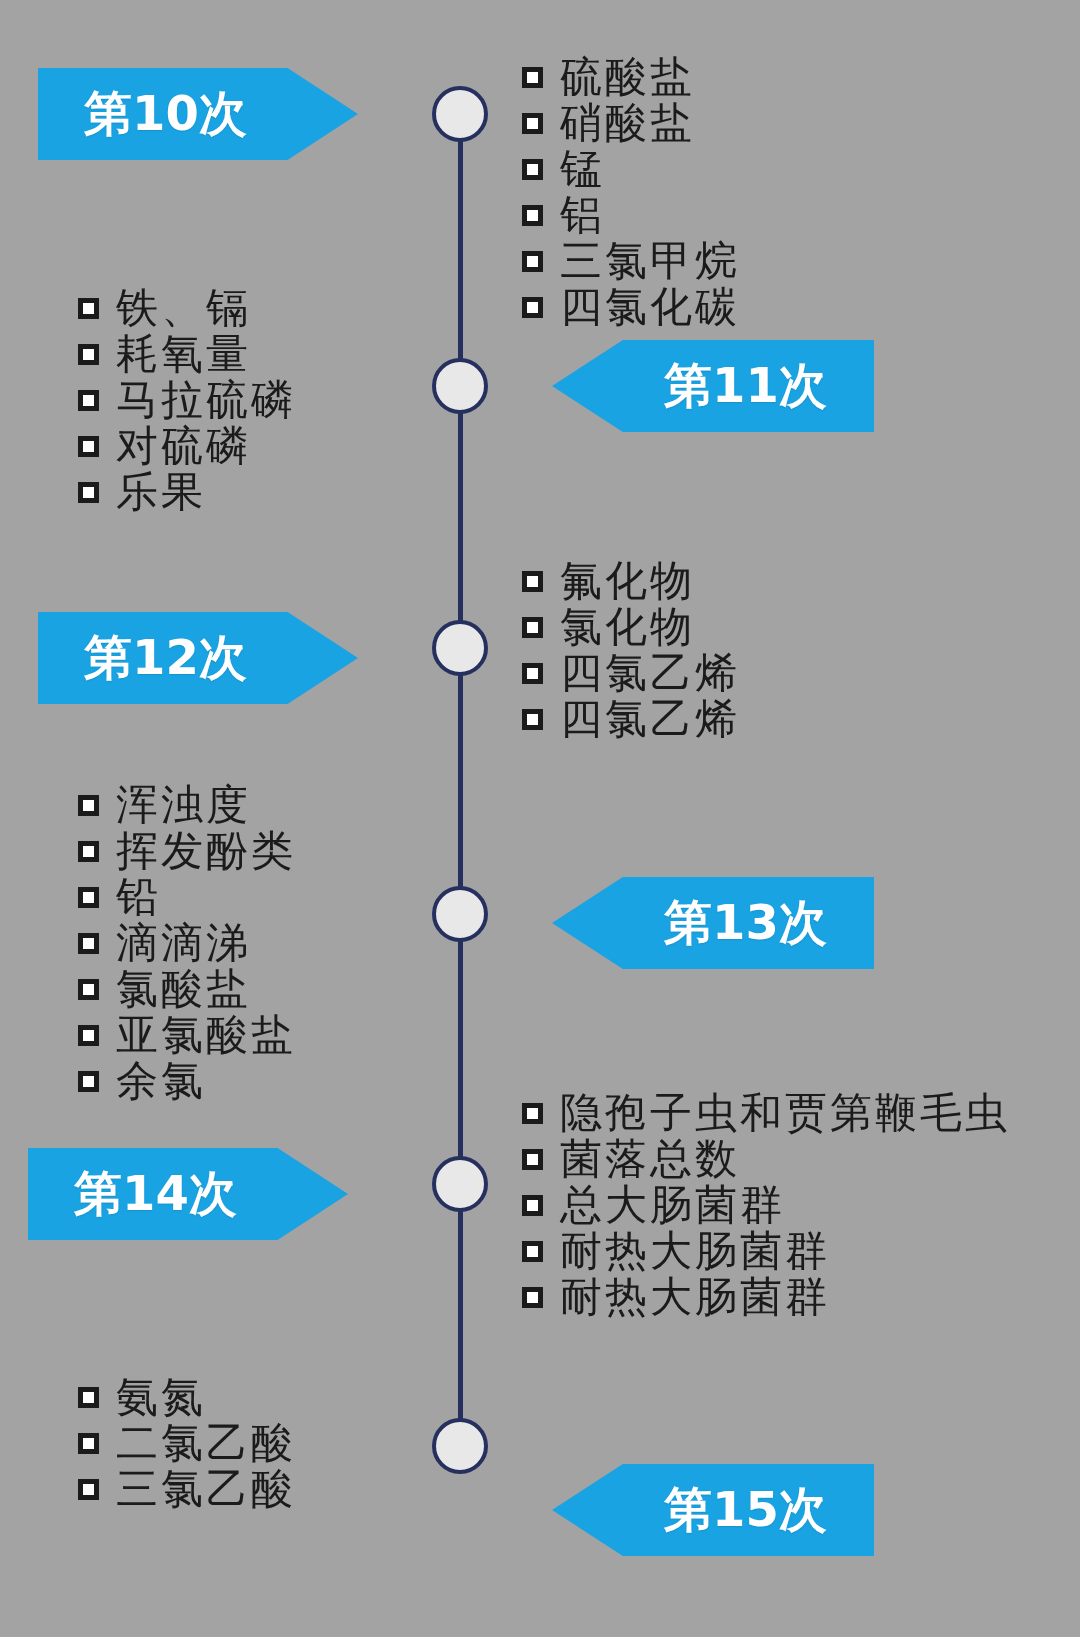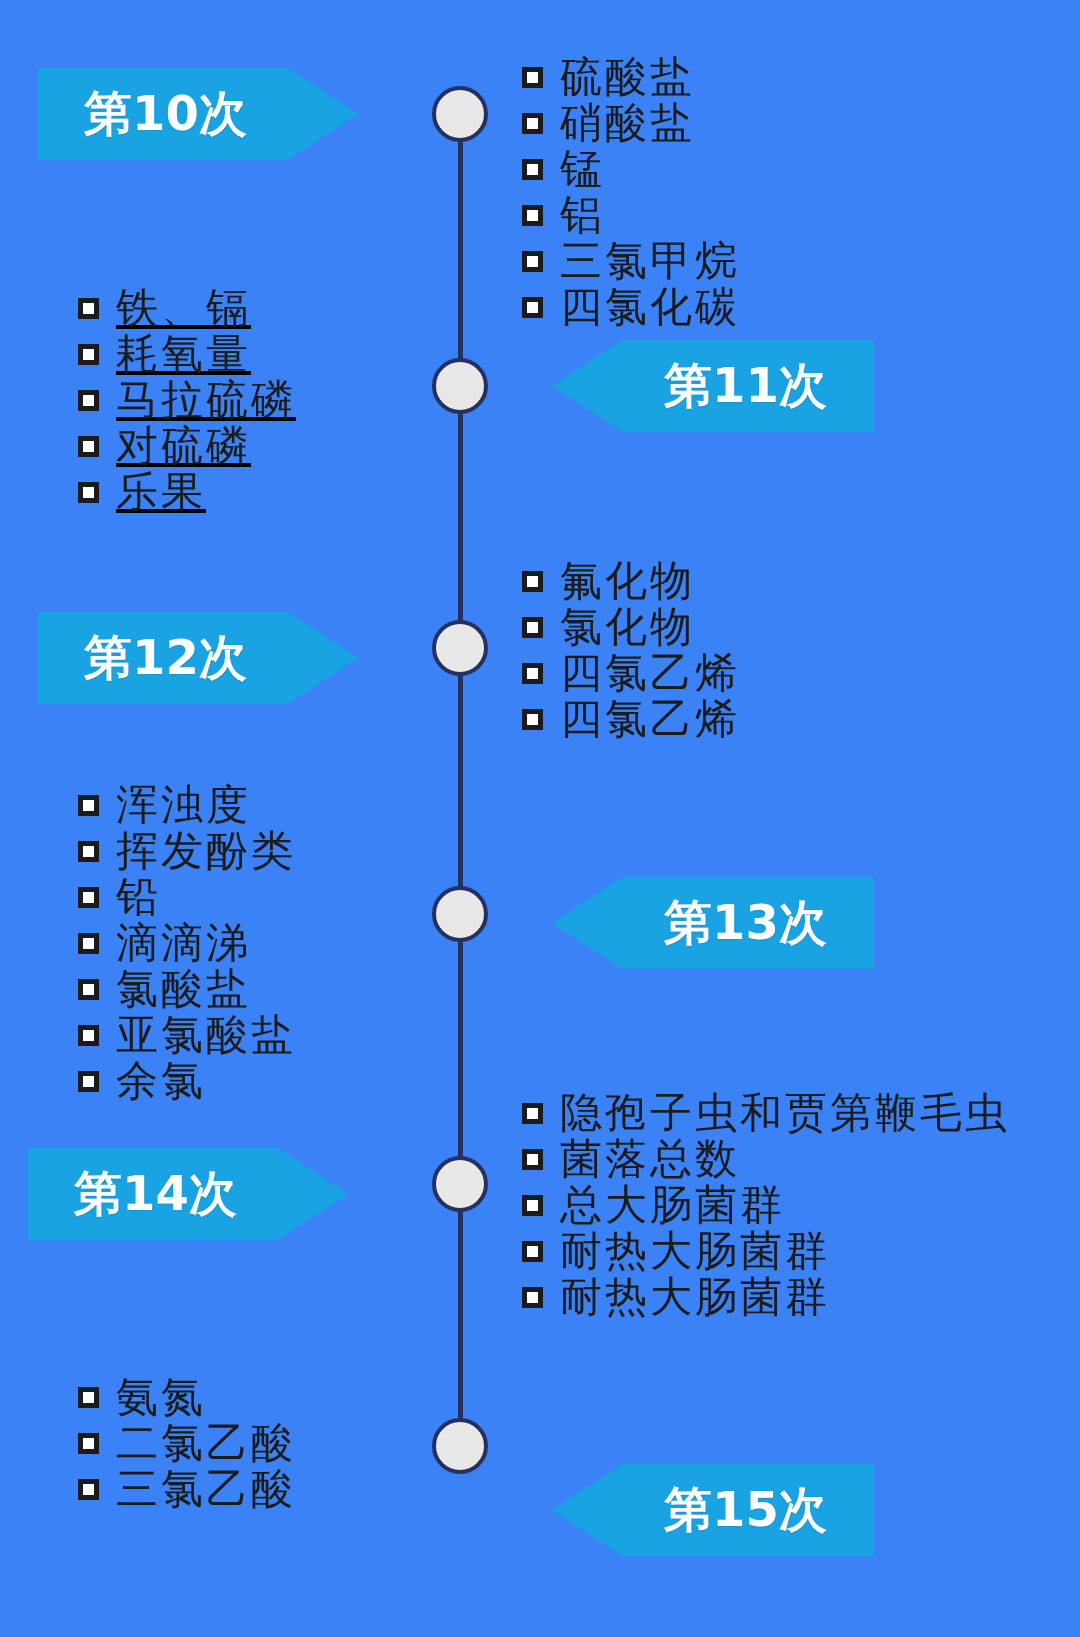--- a/index.html
+++ b/index.html
@@ -10,21 +10,21 @@
     height: 1637px;
     background: #ffffff;
     font-family: "DejaVu Sans", "Liberation Sans", sans-serif;
     overflow: hidden;
   }
 
   .infographic {
     position: relative;
     width: 1080px;
     height: 1637px;
-    background: #3b82f6;
+    background: #a3a3a3;
   }
 
   
   .spine {
     position: absolute;
     left: 458px;
     top: 128px;
     width: 5px;
     height: 1322px;
     background: #25305e;
@@ -120,21 +120,21 @@
   #banner-15 { left: 552px; top: 1464px; width: 322px; }
 
   #node-10 { top: 86px; }
   #node-11 { top: 358px; }
   #node-12 { top: 620px; }
   #node-13 { top: 886px; }
   #node-14 { top: 1156px; }
   #node-15 { top: 1418px; }
 
   #list-10 { left: 522px; top: 54px; }
-  #list-11 { left: 78px;  top: 285px; text-decoration: underline; }
+  #list-11 { left: 78px;  top: 285px; }
   #list-12 { left: 522px; top: 558px; }
   #list-13 { left: 78px;  top: 782px; }
   #list-14 { left: 522px; top: 1090px; }
   #list-15 { left: 78px;  top: 1374px; text-align: right; }
 </style>
 </head>
 <body>
 
 <div class="infographic">
 

